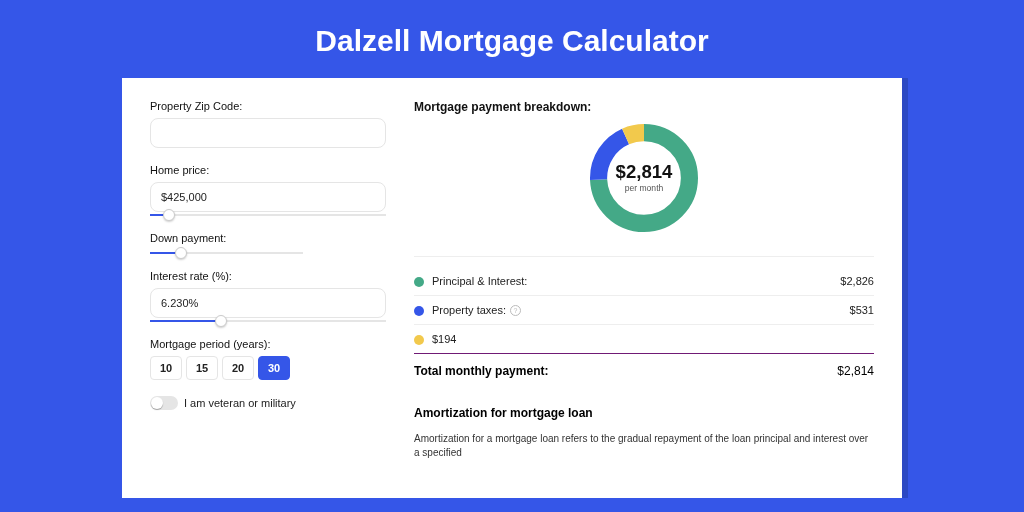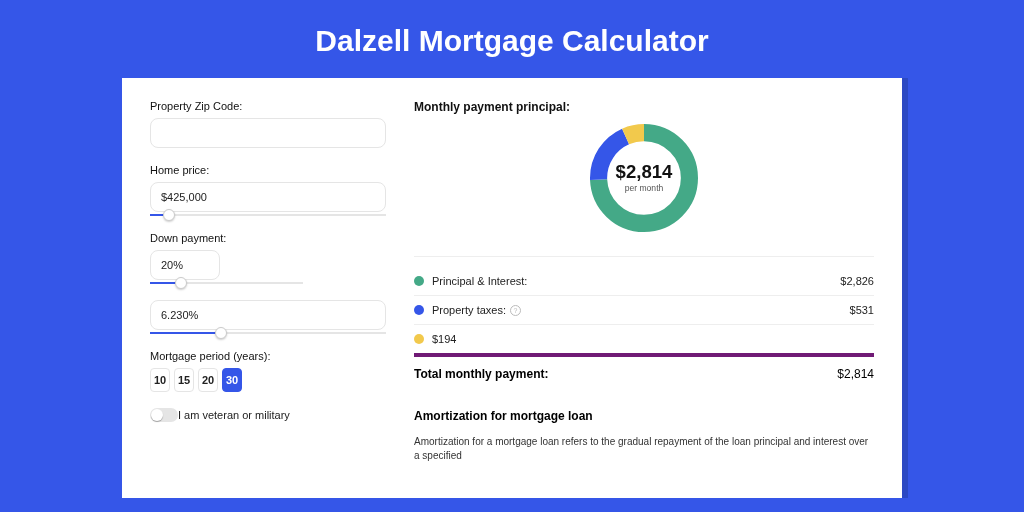--- a/index.html
+++ b/index.html
@@ -11,39 +11,39 @@
   .fld-label { font-size: 11px; color: #111; margin-bottom: 6px; display: block; }
   .fld { margin-bottom: 16px; position: relative; }
   .input { width: 100%; border: 1px solid #e5e5e5; border-radius: 8px; height: 30px; padding: 0 10px; font-size: 11px; color: #222; }
   .slider-track { position: relative; height: 2px; background: #e5e5e5; margin-top: 2px; }
   .slider-fill { position: absolute; left: 0; top: 0; height: 2px; background: #3556e8; }
   .slider-thumb { position: absolute; top: -5px; width: 12px; height: 12px; background: #fff; border: 1px solid #ccc; border-radius: 50%; box-shadow: 0 1px 2px rgba(0,0,0,.2); }
   .row2 { display: flex; gap: 8px; }
   .row2 .input:first-child { flex: 1; }
   .row2 .input:last-child { width: 70px; flex: 0 0 70px; }
   .period-btns { display: flex; gap: 4px; }
-  .pbtn { border: 1px solid #e5e5e5; background: #fff; border-radius: 4px; width: 20px; height: 24px; font-size: 11px; font-weight: 600; color: #222; cursor: pointer; }
+  .pbtn { border: 1px solid #e5e5e5; background: #fff; border-radius: 4px; width: 32px; height: 24px; font-size: 11px; font-weight: 600; color: #222; cursor: pointer; }
   .pbtn.active { background: #3556e8; color: #fff; border-color: #3556e8; }
-  .toggle-row { display: flex; align-items: center; gap: 0; margin-top: 16px; }
+  .toggle-row { display: flex; align-items: center; gap: 6px; margin-top: 16px; }
   .toggle { width: 28px; height: 14px; background: #e5e5e5; border-radius: 8px; position: relative; }
   .toggle-knob { position: absolute; left: 1px; top: 1px; width: 12px; height: 12px; background: #fff; border-radius: 50%; box-shadow: 0 1px 1px rgba(0,0,0,.3); }
   .toggle-label { font-size: 11px; color: #222; }
   .section-title { font-size: 12px; font-weight: 700; color: #111; }
   .divider { height: 1px; background: #eee; margin: 10px 0; }
   .donut-wrap { text-align: center; padding: 4px 0 4px; }
   .donut { transform: rotate(-90deg); }
   .donut-center-amount { font-size: 19px; font-weight: 700; fill: #111; }
   .donut-center-sub { font-size: 10px; fill: #555; }
-  .legend-row { display: flex; align-items: center; font-size: 11px; color: #222; padding: 8px 0; border-bottom: 1px solid #eee; }
+  .legend-row { display: flex; align-items: flex-end; font-size: 11px; color: #222; padding: 8px 0; border-bottom: 1px solid #eee; }
   .legend-row:last-of-type { border-bottom: none; }
   .dot { width: 10px; height: 10px; border-radius: 50%; margin-right: 8px; flex: 0 0 10px; }
   .legend-label { flex: 1; display: flex; align-items: center; gap: 4px; }
   .legend-val { font-weight: 400; }
   .info-icon { width: 11px; height: 11px; border: 1px solid #bbb; border-radius: 50%; display: inline-flex; align-items: center; justify-content: center; font-size: 7px; color: #bbb; }
-  .total-row { display: flex; font-size: 12px; font-weight: 700; padding: 10px 0 14px; border-top: 4px solid #701a75; }
+  .total-row { display: flex; font-size: 12px; font-weight: 700; padding: 10px 0 14px; border-top: 1px solid #701a75; }
   .total-row .legend-val { margin-left: auto; }
   .amort-title { font-size: 12px; font-weight: 700; margin: 14px 0 12px; }
   .amort-text { font-size: 10px; color: #333; line-height: 1.4; }
 </style>
 </head>
 <body>
 
 <h1 class="page-title">Dalzell Mortgage Calculator</h1>
 
 <div class="panel">
@@ -60,29 +60,29 @@
       <input class="input" value="$425,000" style="">
       <div class="slider-track">
         <div class="slider-fill" style="width: 8%;"></div>
         <div class="slider-thumb" style="left: calc(8% - 6px);"></div>
       </div>
     </div>
 
     <div class="fld">
       <label class="fld-label">Down payment:</label>
       <div class="row2">
-        <input class="input" value="20%" style="">
       </div>
       <div class="slider-track" style="width:65%;">
         <div class="slider-fill" style="width: 20%;"></div>
         <div class="slider-thumb" style="left: calc(20% - 6px);"></div>
       </div>
     </div>
 
     <div class="fld">
+      <label class="fld-label">Interest rate (%):</label>
       <input class="input" value="6.230%" style="">
       <div class="slider-track">
         <div class="slider-fill" style="width: 30%;"></div>
         <div class="slider-thumb" style="left: calc(30% - 6px);"></div>
       </div>
     </div>
 
     <div class="fld">
       <label class="fld-label">Mortgage period (years):</label>
       <div class="period-btns" id="period-btns">
@@ -96,21 +96,21 @@
     <div class="toggle-row">
       <div class="toggle">
         <div class="toggle-knob"></div>
       </div>
       <span class="toggle-label">I am veteran or military</span>
     </div>
 
   </div>
 
   <div class="right">
-    <div class="section-title">Monthly payment principal:</div>
+    <div class="section-title">Mortgage payment breakdown:</div>
 
     <div class="donut-wrap">
       <svg width="120" height="120" viewBox="0 0 42 42" class="donut">
         <circle cx="21" cy="21" r="15.9" fill="none" stroke="#44a987" stroke-width="6" stroke-dasharray="74.2 25.8" stroke-dashoffset="0"></circle>
         <circle cx="21" cy="21" r="15.9" fill="none" stroke="#3556e8" stroke-width="6" stroke-dasharray="18.9 81.1" stroke-dashoffset="-74.2"></circle>
         <circle cx="21" cy="21" r="15.9" fill="none" stroke="#f2c94c" stroke-width="6" stroke-dasharray="6.9 93.1" stroke-dashoffset="-93.1"></circle>
         <g transform="rotate(90 21 21)">
           <text x="21" y="21" text-anchor="middle" class="donut-center-amount" style="font-size:6.5px;font-weight:700;">$2,814</text>
           <text x="21" y="25.5" text-anchor="middle" class="donut-center-sub" style="font-size:3px;">per month</text>
         </g>

